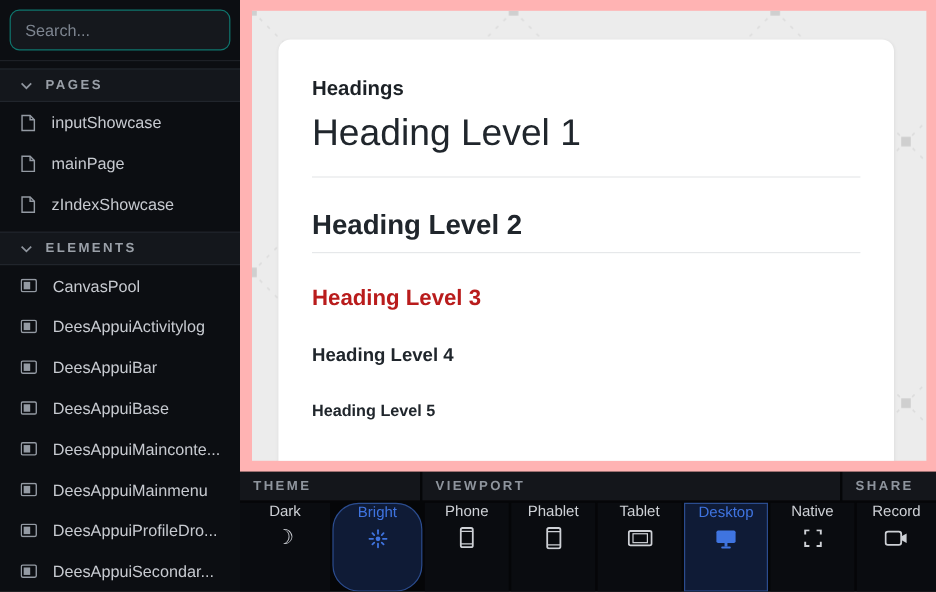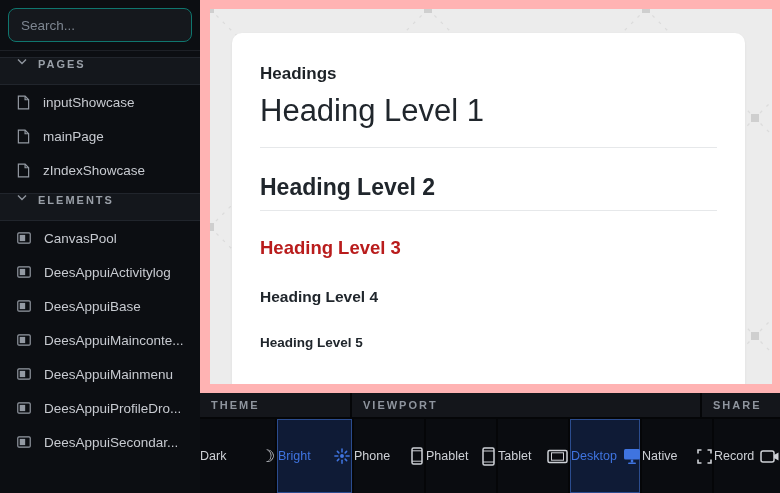--- a/index.html
+++ b/index.html
@@ -10,21 +10,21 @@
   
   .sidebar { width:200px; height:493px; background:#0c0e12; flex:none;
              display:flex; flex-direction:column; overflow:hidden; }
   .search-wrap { padding:8px; border-bottom:1px solid #1d2026; }
   .search-input { width:100%; height:34px; background:#15181d; border:1px solid #0f766e;
                   border-radius:8px; color:#e5e7eb; font-size:13.5px; padding:0 12px;
                   outline:none; font-family:"Liberation Sans", sans-serif; }
   .search-input::placeholder { color:#7d8590; }
   .section-header { margin-top:6px; height:28px; background:#14171c;
                     border-top:1px solid #21252c; border-bottom:1px solid #21252c;
-                    display:flex; align-items:flex-start; padding-left:17px; gap:11px; }
+                    display:flex; align-items:center; padding-left:17px; gap:11px; }
   .section-header .chev { display:flex; color:#8f959e; }
   .section-label { font-size:11px; font-weight:700; letter-spacing:2px; color:#9aa0a8; }
   .side-item { height:34px; display:flex; align-items:center; padding-left:17px; gap:13px;
                color:#c7cad0; font-size:13.5px; cursor:pointer; white-space:nowrap; }
   .side-item svg { flex:none; }
 
   
   .main { width:592px; display:flex; flex-direction:column; }
 
   
@@ -45,22 +45,22 @@
   .h4 { font-size:15.5px; font-weight:700; color:#20262c; margin-bottom:29px; }
   .h5 { font-size:13.5px; font-weight:700; color:#20262c; }
 
   
   .toolbar { height:100px; display:flex; flex-direction:column; background:#050608; }
   .toolbar-header { height:24px; display:flex; }
   .th-group { background:#14161b; display:flex; align-items:center; padding-left:11px; }
   .th-group + .th-group { margin-left:2px; }
   .th-label { font-size:11px; font-weight:700; letter-spacing:2px; color:#8f959e; }
   .toolbar-buttons { flex:1; display:flex; padding-top:2px; gap:2px; }
-  .tb-btn { background:#0a0c10; display:flex; flex-direction:row; align-items:center;
-            justify-content:space-between; gap:5px; cursor:pointer; flex:none; }
+  .tb-btn { background:#0a0c10; display:flex; flex-direction:column; align-items:center;
+            justify-content:flex-start; gap:5px; cursor:pointer; flex:none; }
   .tb-btn .lbl { font-size:12.5px; color:#ced1d6; }
   .tb-btn .ico { height:20px; display:flex; align-items:center; justify-content:center;
                  color:#ced1d6; }
   .tb-btn.selected { background:#0f1b36; border:1px solid #2b4c8e; }
   .tb-btn.selected .lbl, .tb-btn.selected .ico { color:#3f74e0; }
   .moon-glyph { font-family:"DejaVu Sans", sans-serif; font-size:17px; line-height:1; }
 </style>
 </head>
 <body>
 
@@ -116,20 +116,27 @@
         <rect x="3.5" y="3.5" width="7" height="8" fill="#949aa3"></rect>
         </svg>
       <span>CanvasPool</span>
     </div>
     <div class="side-item">
       <svg width="14" height="12" viewBox="0 0 18 15">
         <rect x="1" y="1" width="16" height="13" rx="1.5" fill="none" stroke="#949aa3" stroke-width="1.5"></rect>
         <rect x="3.5" y="3.5" width="7" height="8" fill="#949aa3"></rect>
         </svg>
       <span>DeesAppuiActivitylog</span>
+    </div>
+    <div class="side-item">
+      <svg width="14" height="12" viewBox="0 0 18 15">
+        <rect x="1" y="1" width="16" height="13" rx="1.5" fill="none" stroke="#949aa3" stroke-width="1.5"></rect>
+        <rect x="3.5" y="3.5" width="7" height="8" fill="#949aa3"></rect>
+        </svg>
+      <span>DeesAppuiBar</span>
     </div>
     <div class="side-item">
       <svg width="14" height="12" viewBox="0 0 18 15">
         <rect x="1" y="1" width="16" height="13" rx="1.5" fill="none" stroke="#949aa3" stroke-width="1.5"></rect>
         <rect x="3.5" y="3.5" width="7" height="8" fill="#949aa3"></rect>
         </svg>
       <span>DeesAppuiBase</span>
     </div>
     <div class="side-item">
       <svg width="14" height="12" viewBox="0 0 18 15">
@@ -204,21 +211,21 @@
         </div>
       </div>
 
       <div class="toolbar-buttons">
 
         <div class="tb-btn" style="width:75px;">
           <span class="lbl">Dark</span>
           <span class="ico moon-glyph">☽</span>
         </div>
 
-        <div class="tb-btn selected" style="width:75px;">
+        <div class="tb-btn selected" style="width:75px;border-radius:22px;">
           <span class="lbl">Bright</span>
           <span class="ico">
             <svg width="18" height="18" viewBox="0 0 24 24" fill="none" stroke="currentColor" stroke-width="2" stroke-linecap="round">
               <circle cx="12" cy="12" r="2.6" fill="currentColor" stroke="none"></circle>
               <line x1="12" y1="2.5" x2="12" y2="6.5"></line>
                 <line x1="12" y1="17.5" x2="12" y2="21.5"></line>
               <line x1="2.5" y1="12" x2="6.5" y2="12"></line>
                 <line x1="17.5" y1="12" x2="21.5" y2="12"></line>
               <line x1="5.8" y1="5.8" x2="7.8" y2="7.8"></line>
                 <line x1="16.2" y1="16.2" x2="18.2" y2="18.2"></line>

